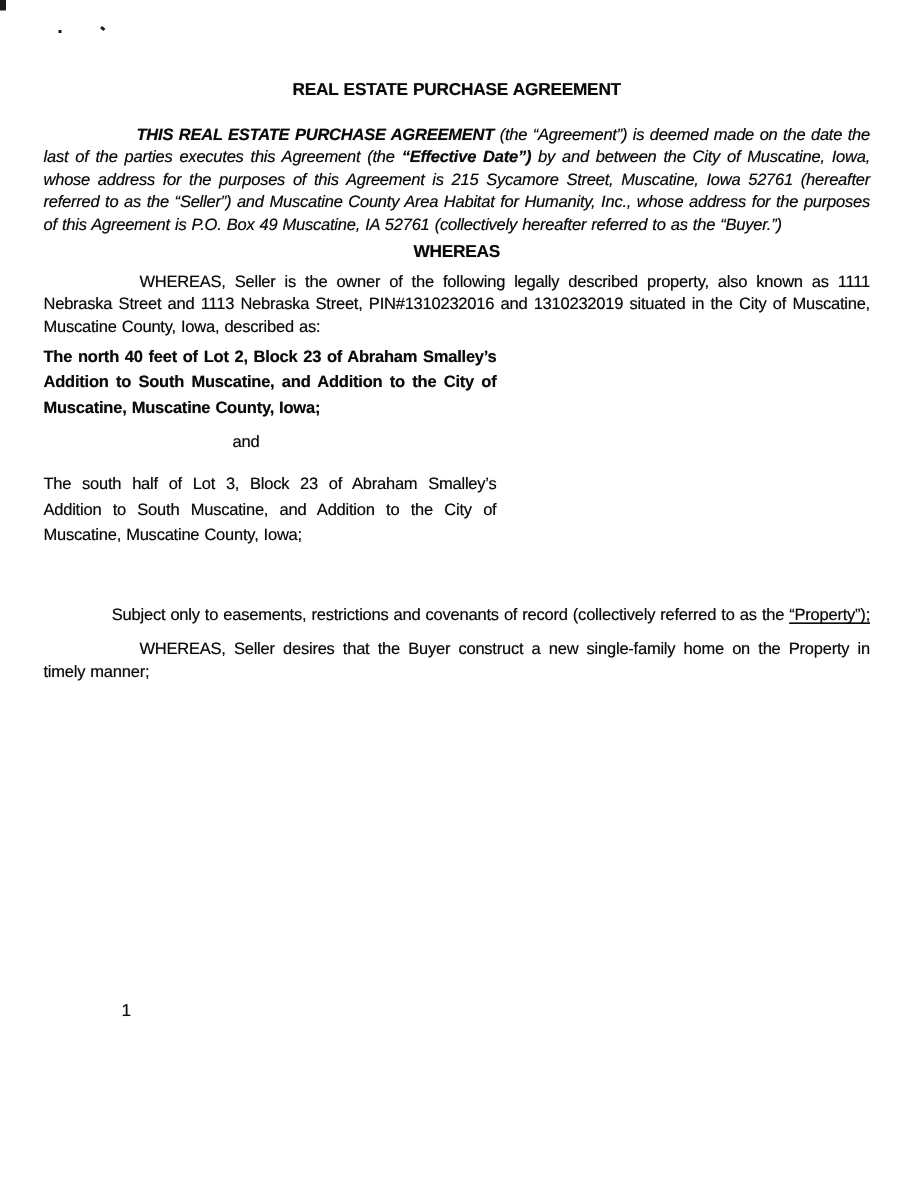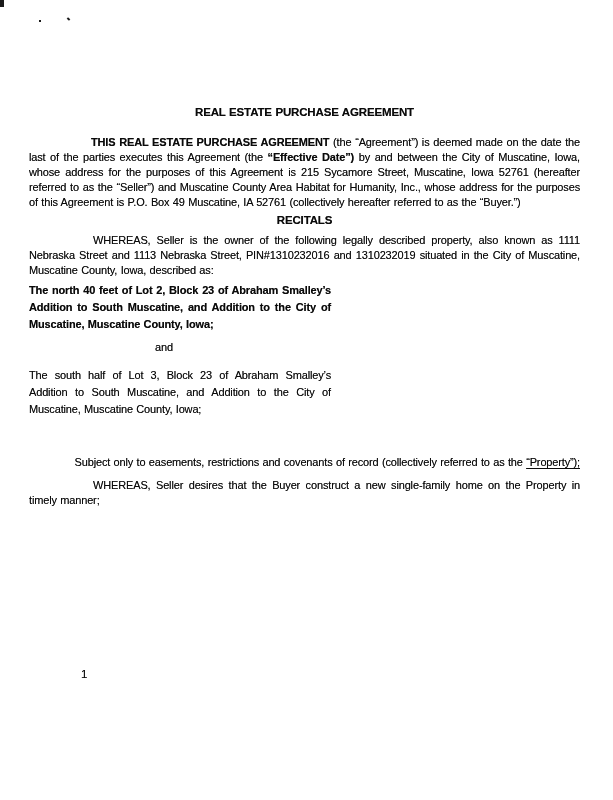--- a/index.html
+++ b/index.html
@@ -27,39 +27,40 @@
   }
   .speck.corner { left: 0;  top: 0;  width: 4px; height: 7px; }
   .speck.dot1   { left: 39px; top: 20px; width: 2px; height: 2px; }
   .speck.dot2   { left: 67px; top: 18px; width: 3px; height: 2px; transform: rotate(40deg); }
 
   .content {
     position: absolute;
     left: 29px;
     top: 0;
     width: 551px;
-    padding-top: 105px;
+    padding-top: 53px;
     font-size: 11px;
     line-height: 15px;
     letter-spacing: -0.15px;
     word-spacing: 0.5px;
     text-shadow: 0 0 0.5px rgba(0,0,0,0.55);
   }
   .content p, .content h1, .content h2 { margin: 0; }
 
   h1.doc-title {
     font-size: 11.5px;
     font-weight: bold;
     text-align: center;
     line-height: 15px;
   }
   p.intro {
     margin-top: 15px;
     text-align: justify;
     text-indent: 62px;
+    font-style: italic;
   }
   h2.recitals {
     margin-top: 3px;
     font-size: 11.5px;
     font-weight: bold;
     text-align: center;
     line-height: 15px;
   }
   p.whereas-owner {
     margin-top: 5px;
@@ -106,21 +107,21 @@
   <div class="speck corner"></div>
   <div class="speck dot1"></div>
   <div class="speck dot2"></div>
 
   <div class="content">
 
     <h1 class="doc-title">REAL ESTATE PURCHASE AGREEMENT</h1>
 
     <p class="intro"><b>THIS REAL ESTATE PURCHASE AGREEMENT</b><span> (the “Agreement”) is deemed made on the date the last of the parties executes this Agreement (the </span><b>“Effective Date”)</b><span> by and between the City of Muscatine, Iowa, whose address for the purposes of this Agreement is 215 Sycamore Street,  Muscatine,  Iowa 52761 (hereafter referred to as the “Seller”) and Muscatine County Area Habitat for Humanity, Inc., whose address for the purposes of this Agreement is P.O. Box 49 Muscatine, IA 52761 (collectively  hereafter  referred  to  as the “Buyer.”)</span></p>
 
-    <h2 class="recitals">RECITALS</h2>
+    <h2 class="recitals">WHEREAS</h2>
 
     <p class="whereas-owner">WHEREAS, Seller is the owner of the following legally described property, also known as 1111 Nebraska Street and 1113 Nebraska Street, PIN#1310232016 and 1310232019 situated in the City of Muscatine, Muscatine County, Iowa, described as:</p>
 
     <p class="legal-block legal-1">The north 40 feet of Lot 2, Block 23 of Abraham Smalley’s Addition to South Muscatine, and Addition to the City of Muscatine, Muscatine County, Iowa;</p>
 
     <p class="legal-and">and</p>
 
     <p class="legal-block legal-2">The south half of Lot 3, Block 23 of Abraham Smalley’s Addition to South Muscatine, and Addition to the City of Muscatine, Muscatine County, Iowa;</p>
 
     <p class="subject"><span>Subject only to easements, restrictions and covenants of record (collectively referred to as the </span><u>“Property”);</u></p>

